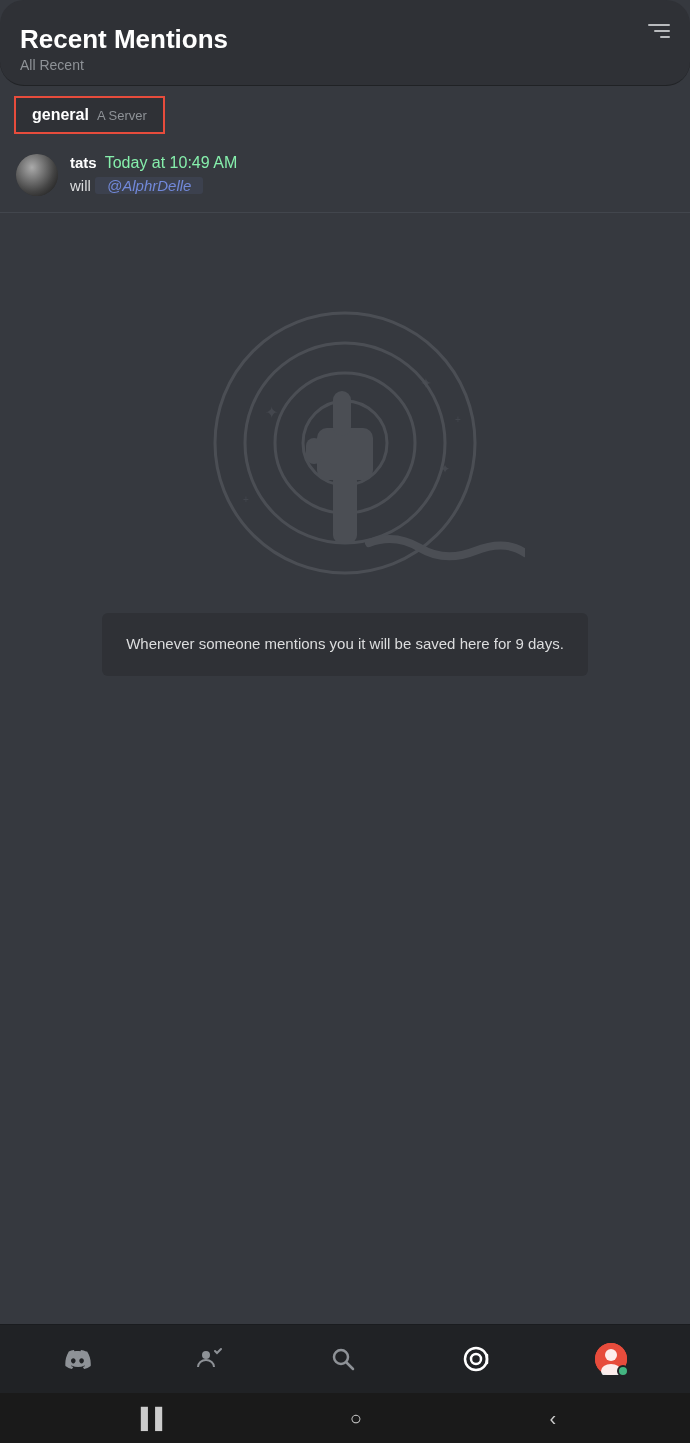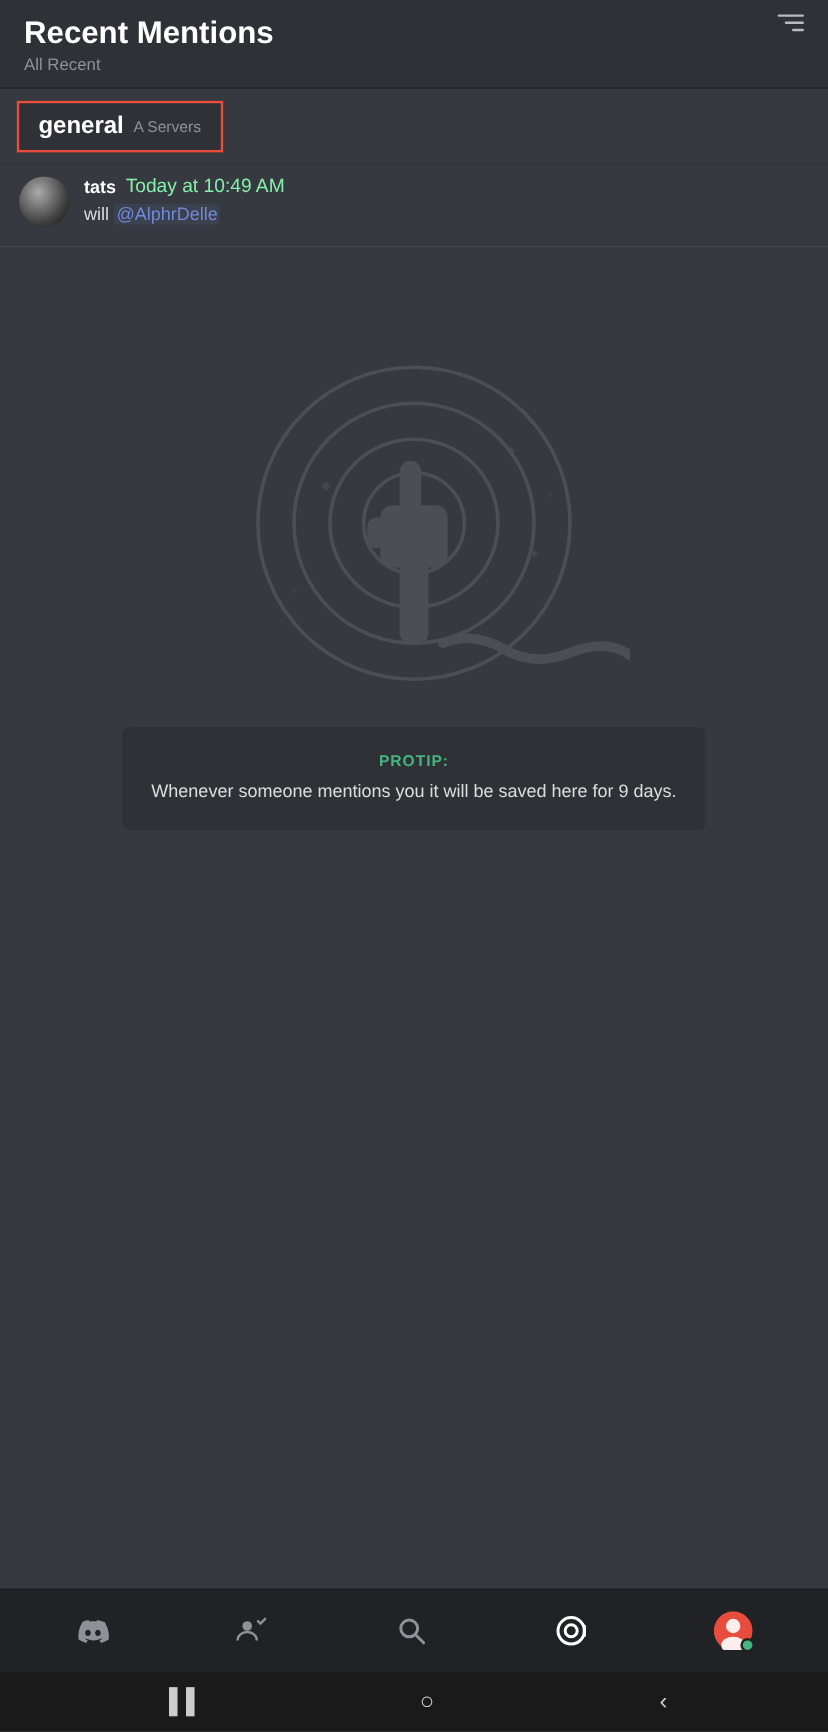--- a/index.html
+++ b/index.html
@@ -10,25 +10,26 @@
       background-color: #36393f;
       font-family: 'Helvetica Neue', Arial, sans-serif;
       color: #dcddde;
       display: flex;
       flex-direction: column;
     }
 
     
     .header {
       background-color: #2f3136;
-      padding: 12px 20px 12px 20px;
+      padding: 24px 20px 12px 20px;
       display: flex;
       justify-content: space-between;
       align-items: flex-start;
       border-bottom: 1px solid #202225;
+      border-radius: 24px;
     }
     .header-left {}
     .header-title {
       font-size: 26px;
       font-weight: 800;
       color: #ffffff;
       line-height: 1.2;
     }
     .header-subtitle {
       font-size: 14px;
@@ -45,21 +46,21 @@
       display: inline-flex;
       align-items: center;
       gap: 8px;
       width: fit-content;
     }
     .channel-tag-wrapper {
       padding: 10px 14px;
       background-color: #36393f;
     }
     .channel-name {
-      font-size: 20px;
+      font-size: 16px;
       font-weight: 700;
       color: #ffffff;
     }
     .channel-server {
       font-size: 13px;
       color: #8e9297;
       font-weight: 400;
     }
 
     
@@ -83,21 +84,21 @@
     .avatar-inner {
       width: 42px;
       height: 42px;
       border-radius: 50%;
       background: 
         radial-gradient(ellipse at 38% 32%, #aaa 0%, #888 20%, #666 40%, #444 60%, #2a2a2a 80%);
     }
     .message-content {}
     .message-header {
       display: flex;
-      align-items: center;
+      align-items: flex-start;
       gap: 8px;
       margin-bottom: 3px;
     }
     .message-username {
       font-size: 15px;
       font-weight: 600;
       color: #ffffff;
     }
     .message-timestamp {
       font-size: 16px;
@@ -105,21 +106,22 @@
     }
     .message-text {
       font-size: 15px;
       color: #dcddde;
       line-height: 1.4;
     }
     .mention {
       color: #7289da;
       background-color: rgba(114, 137, 218, 0.1);
       border-radius: 3px;
-      padding: 0 2px;
+      padding: 0 12px;
+      font-style: italic;
     }
 
     
     .empty-state {
       flex: 1;
       display: flex;
       flex-direction: column;
       align-items: center;
       padding: 20px 30px 0 30px;
     }
@@ -257,21 +259,21 @@
   <div class="filter-lines">
     <div class="filter-line"></div>
     <div class="filter-line"></div>
     <div class="filter-line"></div>
   </div>
 </div>
 
 <div class="channel-tag-wrapper">
   <div class="channel-tag">
     <span class="channel-name">general</span>
-    <span class="channel-server">A Servers</span>
+    <span class="channel-server">A Server</span>
   </div>
 </div>
 
 <div class="message-area">
   <div class="avatar">
     <div class="avatar-inner"></div>
   </div>
   <div class="message-content">
     <div class="message-header">
       <span class="message-username">tats</span>
@@ -305,21 +307,20 @@
 
       <text x="100" y="175" fill="#72767d" font-size="16" opacity="0.7">✦</text>
       <text x="255" y="145" fill="#72767d" font-size="14" opacity="0.7">✦</text>
       <text x="275" y="230" fill="#72767d" font-size="12" opacity="0.7">✦</text>
       <text x="78" y="260" fill="#72767d" font-size="10" opacity="0.6">+</text>
       <text x="290" y="180" fill="#72767d" font-size="10" opacity="0.6">+</text>
     </svg>
   </div>
 
   <div class="protip-box">
-    <div class="protip-label">PROTIP:</div>
     <div class="protip-text">Whenever someone mentions you it will be saved here for 9 days.</div>
   </div>
 </div>
 
 <div class="spacer"></div>
 
 <div class="bottom-nav">
 
   <div class="nav-item">
     <svg width="28" height="28" viewBox="0 0 28 28" fill="none" xmlns="http://www.w3.org/2000/svg">

